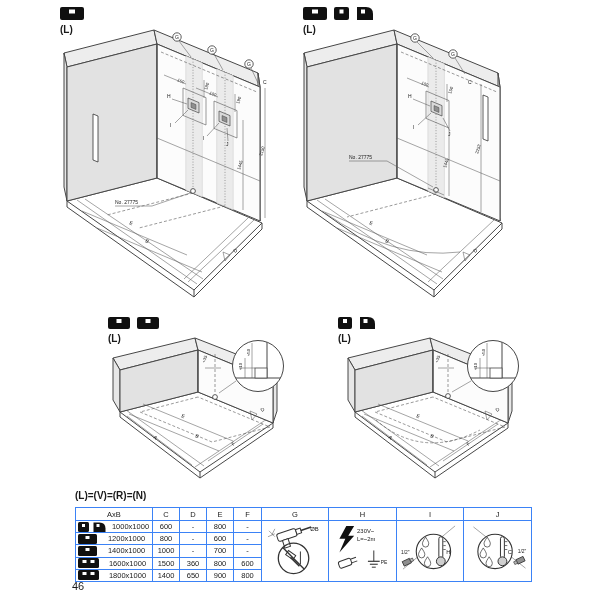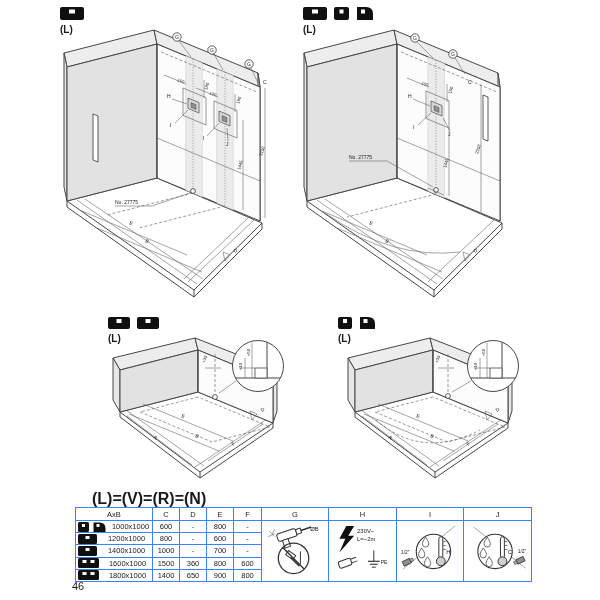--- a/index.html
+++ b/index.html
@@ -21,21 +21,21 @@
   .strip{fill:#ebebeb;stroke:#c9c9c9;stroke-width:.5;}
   .panel{fill:none;stroke:#555;stroke-width:.6;}
   .box{fill:#d9d9d9;stroke:#474747;stroke-width:.7;}
   .boxin{fill:#8f8f8f;stroke:#333;stroke-width:.4;}
   .fit{fill:#fff;stroke:#333;stroke-width:.8;}
   .t5{font-size:5px;}
   .t45{font-size:4.3px;}
   .t6{font-size:6px;}
   .blk{fill:#101010;}
   .wht{fill:#ffffff;}
-  #eq{position:absolute;left:92px;top:490px;font-size:16px;font-weight:bold;}
+  #eq{position:absolute;left:75px;top:490px;font-size:10px;font-weight:bold;}
   #pgnum{position:absolute;left:72px;top:580px;font-size:11px;}
   table.spec{position:absolute;left:75px;top:507px;border-collapse:collapse;table-layout:fixed;}
   table.spec th,table.spec td{border:1px solid #3b82f6;font-size:7.5px;font-weight:normal;
       text-align:center;padding:0;line-height:11px;height:11px;white-space:nowrap;overflow:hidden;}
   table.spec th{height:12px;}
   td.szcell{text-align:left;}
   .szwrap{display:flex;align-items:center;gap:3px;padding-left:2px;}
   .szwrap .nm{flex:1;text-align:center;}
   td.pict{height:auto;}
 </style>

